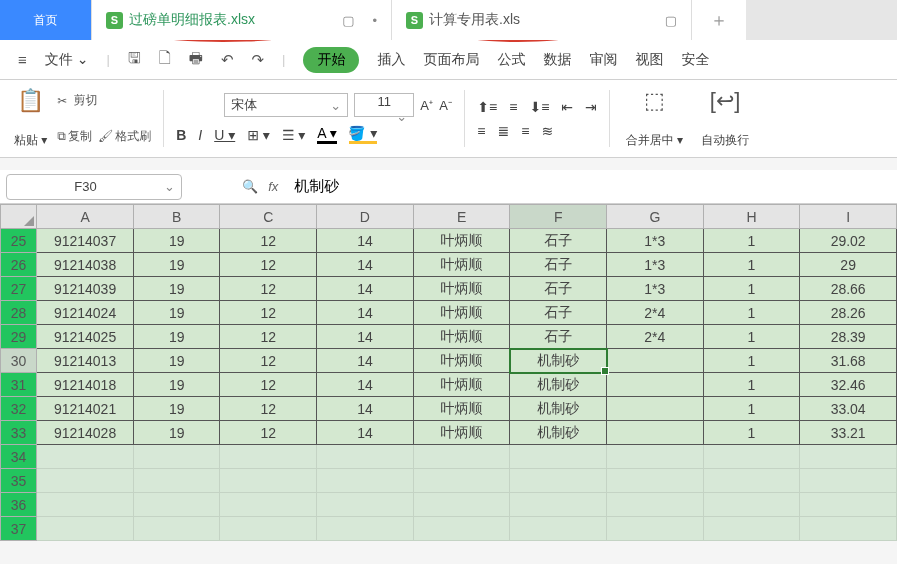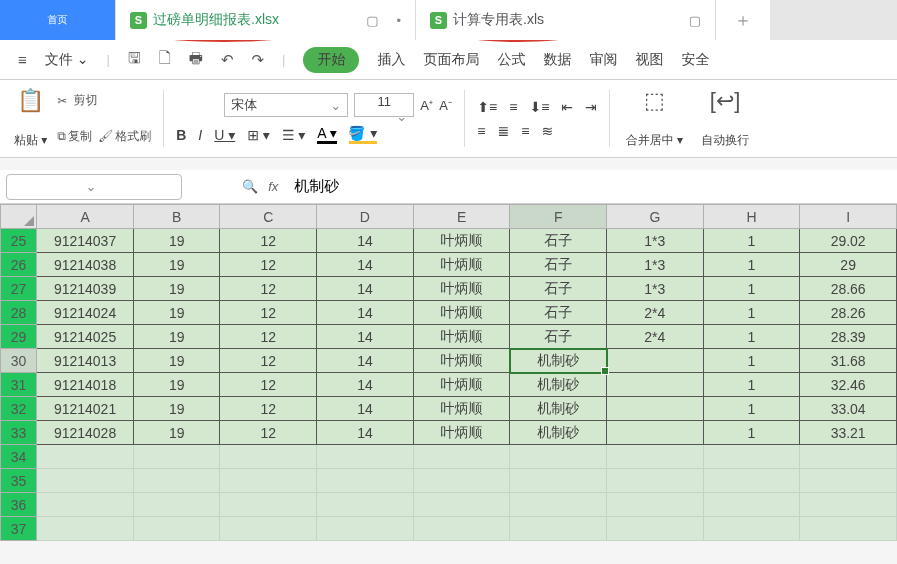--- a/index.html
+++ b/index.html
@@ -1,39 +1,39 @@
 <!DOCTYPE html>
 <html><head>
 <meta charset="utf-8">
 <style>
   * { box-sizing: border-box; margin: 0; padding: 0; font-family: "Microsoft YaHei", Arial, sans-serif; }
   html, body { width: 897px; height: 564px; background: #f5f5f5; overflow: hidden; font-size: 13px; color: #444; }
 
   
   .tab-bar { height: 40px; background: #e6e6e6; display: flex; align-items: flex-end; }
   .tab { display: flex; align-items: center; height: 40px; padding: 0 14px; background: #fff; border-right: 1px solid #ddd; position: relative; cursor: pointer; }
-  .tab.home { background: #3a89ff; color: #fff; font-size: 10px; width: 116px; justify-content: center; align-items: center; }
+  .tab.home { background: #3a89ff; color: #fff; font-size: 12px; width: 92px; justify-content: center; align-items: center; }
   .tab .fav { width: 17px; height: 17px; background: #4caf50; border-radius: 3px; margin-right: 6px; display: flex; align-items: center; justify-content: center; color: #fff; font-size: 11px; font-weight: bold; }
   .tab-label { font-size: 14px; }
   .file1 { color: #2e965c; width: 300px; }
   .file2 { color: #555; width: 300px; }
   .tab-controls { margin-left: auto; display: flex; align-items: center; gap: 18px; }
   .tab-controls span { color: #888; }
   .tab.add { width: 54px; justify-content: center; background: #fff; border-right: none; font-size: 18px; color: #999; }
   .red-ellipse { position: absolute; border: 3px solid #d63c2e; border-radius: 50%; pointer-events: none; }
   .ell1 { left: 102px; top: -4px; width: 242px; height: 46px; }
   .ell2 { left: 418px; top: -4px; width: 200px; height: 46px; }
 
   
   .menu-bar { height: 40px; background: #fff; border-bottom: 1px solid #d0d0d0; display: flex; align-items: center; padding-left: 18px; gap: 18px; }
   .menu-bar .icon-btn { color: #555; font-size: 15px; cursor: pointer; }
   .file-menu { display: flex; align-items: flex-start; gap: 4px; font-size: 14px; }
   .menu-sep { color: #ccc; }
   .menu-tab { font-size: 14px; cursor: pointer; }
-  .menu-tab.active { background: #4caf50; color: #404040; padding: 4px 14px; border-radius: 14px; }
+  .menu-tab.active { background: #4caf50; color: #000000; padding: 4px 14px; border-radius: 14px; }
 
   
   .ribbon { background: #fff; border-bottom: 1px solid #d0d0d0; display: flex; align-items: stretch; height: 78px; padding: 6px 10px; gap: 10px; }
   .ribbon-sep { width: 1px; background: #ddd; margin: 4px 2px; }
   .rb-col { display: flex; flex-direction: column; align-items: center; justify-content: space-between; padding: 2px 4px; }
   .rb-big { font-size: 12px; text-align: right; }
   .rb-icon { font-size: 22px; color: #555; }
   .rb-small-row { display: flex; align-items: center; gap: 6px; font-size: 12px; color: #555; }
   .clip-group { display: flex; gap: 6px; }
   .clip-right { display: flex; flex-direction: column; justify-content: space-around; height: 100%; gap: 6px; }
@@ -198,20 +198,21 @@
     <span class="rb-big"><span>合并居中</span> ▾</span>
   </div>
   <div class="rb-col">
     <span class="rb-icon">[↩]</span>
     <span class="rb-big">自动换行</span>
   </div>
 </div>
 
 <div class="formula-bar">
   <div class="name-box">
+    <span>F30</span>
     <span class="caret">⌄</span>
   </div>
   <div class="fx-group">
     <span>🔍</span>
     <span class="fx-label">fx</span>
   </div>
   <input class="formula-input" value="机制砂" style="">
 </div>
 
 <div class="sheet">

